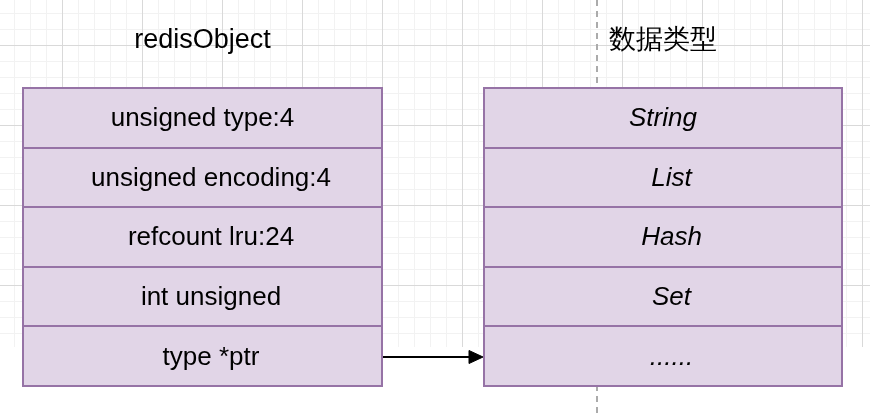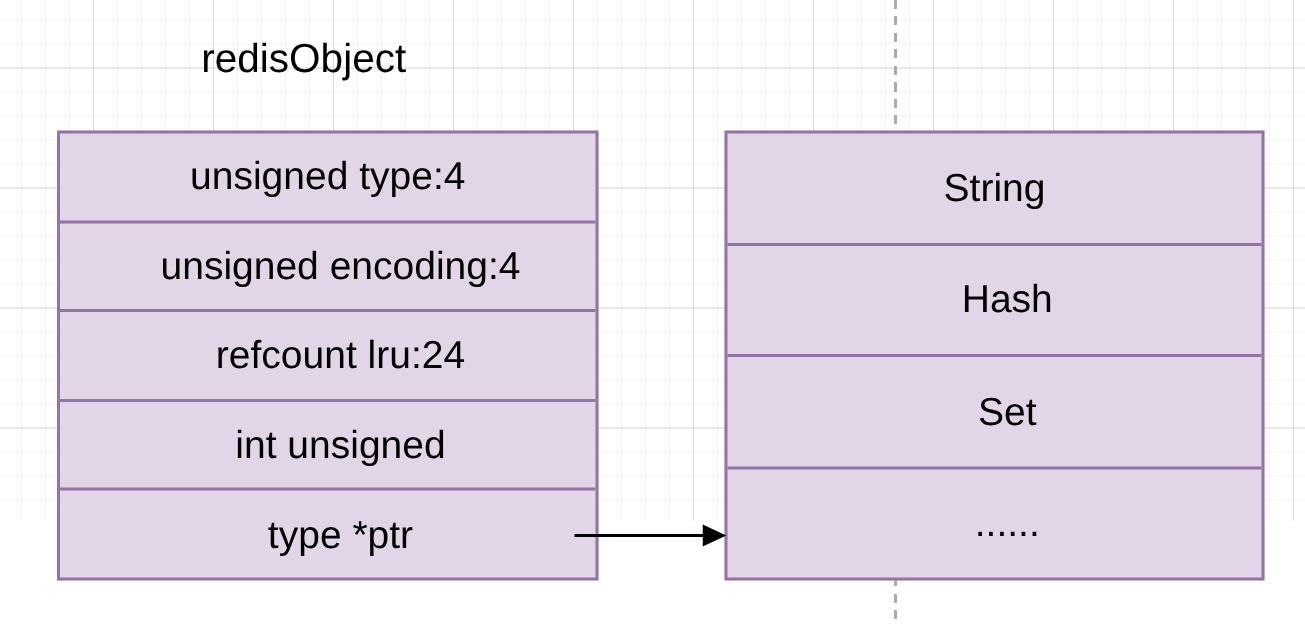--- a/index.html
+++ b/index.html
@@ -61,22 +61,22 @@
   .struct-table {
     position: absolute;
     top: 87px;
     height: 300px;
     background: var(--cell-fill);
     border: 2px solid var(--cell-stroke);
     display: flex;
     flex-direction: column;
     z-index: 2;
   }
-  .table-left  { left: 22px;  width: 361px; margin-left: 16px; }
-  .table-right { left: 483px; width: 360px; }
+  .table-left  { left: 22px;  width: 361px; }
+  .table-right { left: 483px; width: 360px; font-style: italic; }
   .struct-row {
     flex: 1 1 0;
     display: flex;
     align-items: center;
     justify-content: center;
     font-size: 26px;
     color: var(--text);
     white-space: nowrap;
   }
   .struct-row + .struct-row { border-top: 2px solid var(--cell-stroke); padding-left: 17px; }
@@ -94,31 +94,33 @@
 </style>
 </head>
 <body>
 
 <div class="canvas">
 
   <div class="page-break"></div>
 
   <div class="diagram-title title-left">redisObject</div>
 
+  <div class="diagram-title title-right">数据类型</div>
 
   <div class="struct-table table-left">
     <div class="struct-row">unsigned type:4</div>
     <div class="struct-row">unsigned encoding:4</div>
     <div class="struct-row">refcount lru:24</div>
     <div class="struct-row">int unsigned</div>
     <div class="struct-row">type *ptr</div>
   </div>
 
   <div class="struct-table table-right">
     <div class="struct-row">String</div>
+    <div class="struct-row">List</div>
     <div class="struct-row">Hash</div>
     <div class="struct-row">Set</div>
     <div class="struct-row">......</div>
   </div>
 
   <svg class="arrow-svg" viewBox="0 0 104 26" xmlns="http://www.w3.org/2000/svg">
     <line x1="3" y1="13" x2="89" y2="13"></line>
     <polygon points="89,6.5 103,13 89,19.5"></polygon>
   </svg>
 

